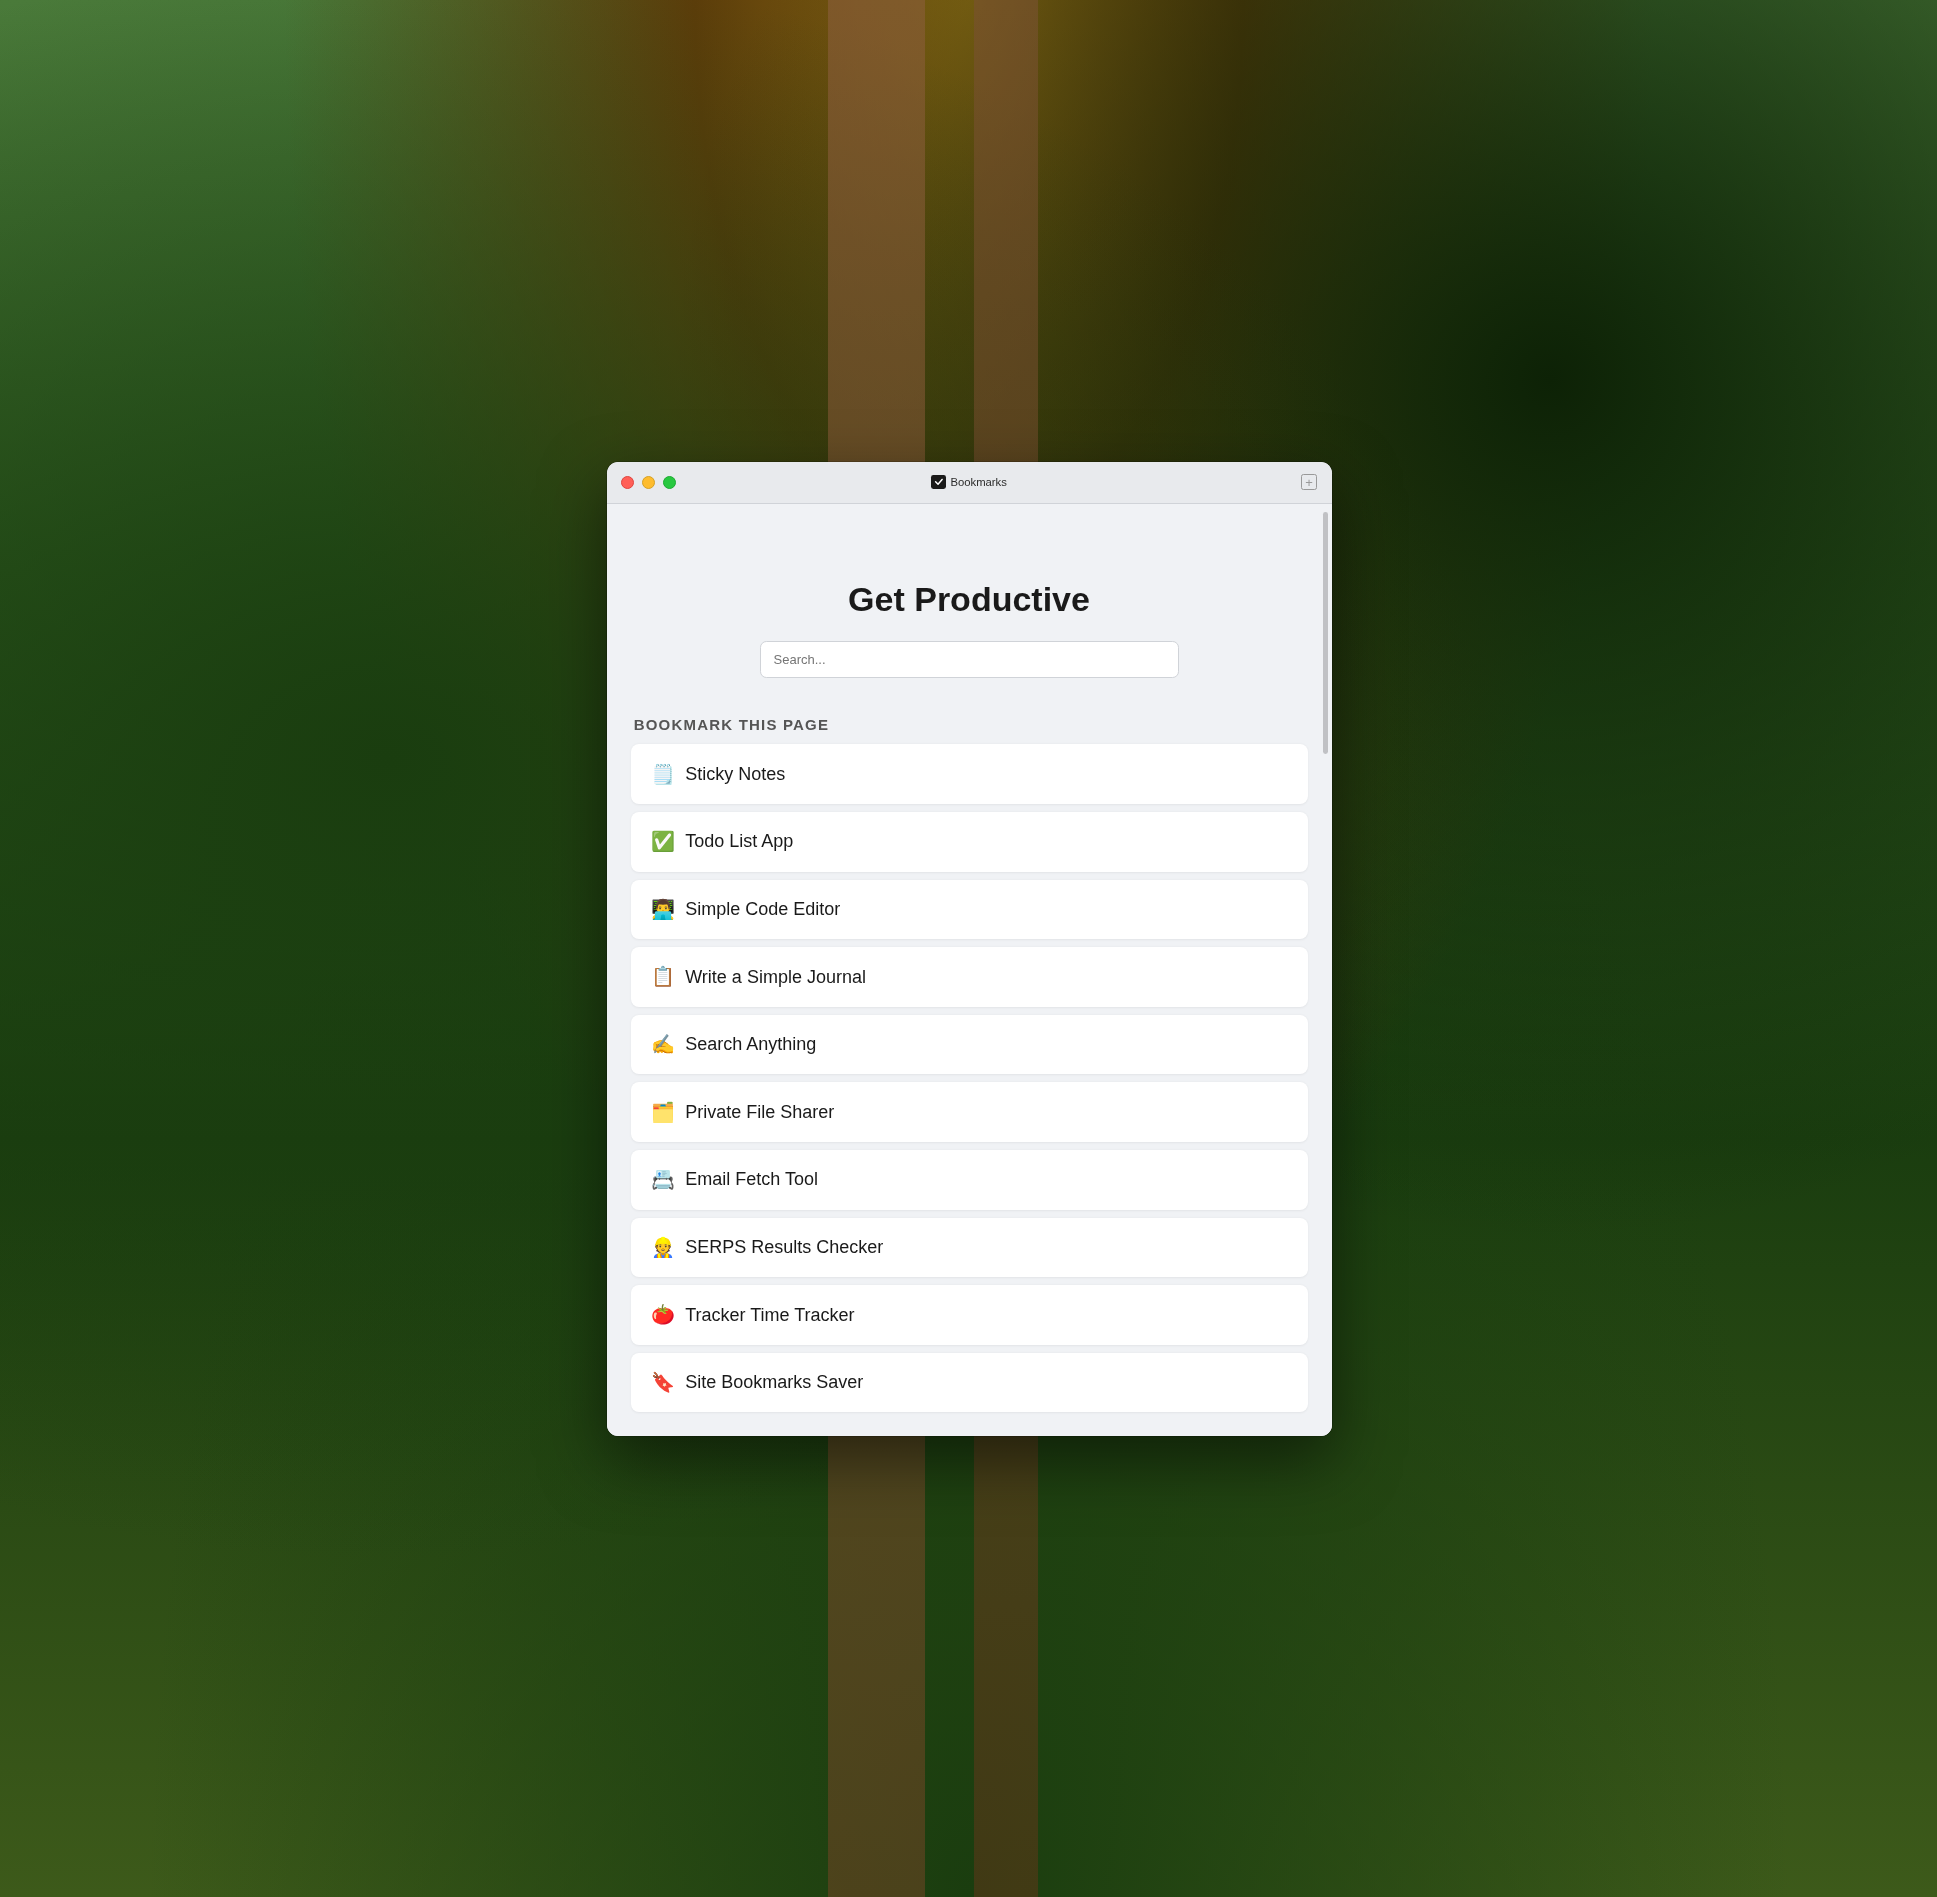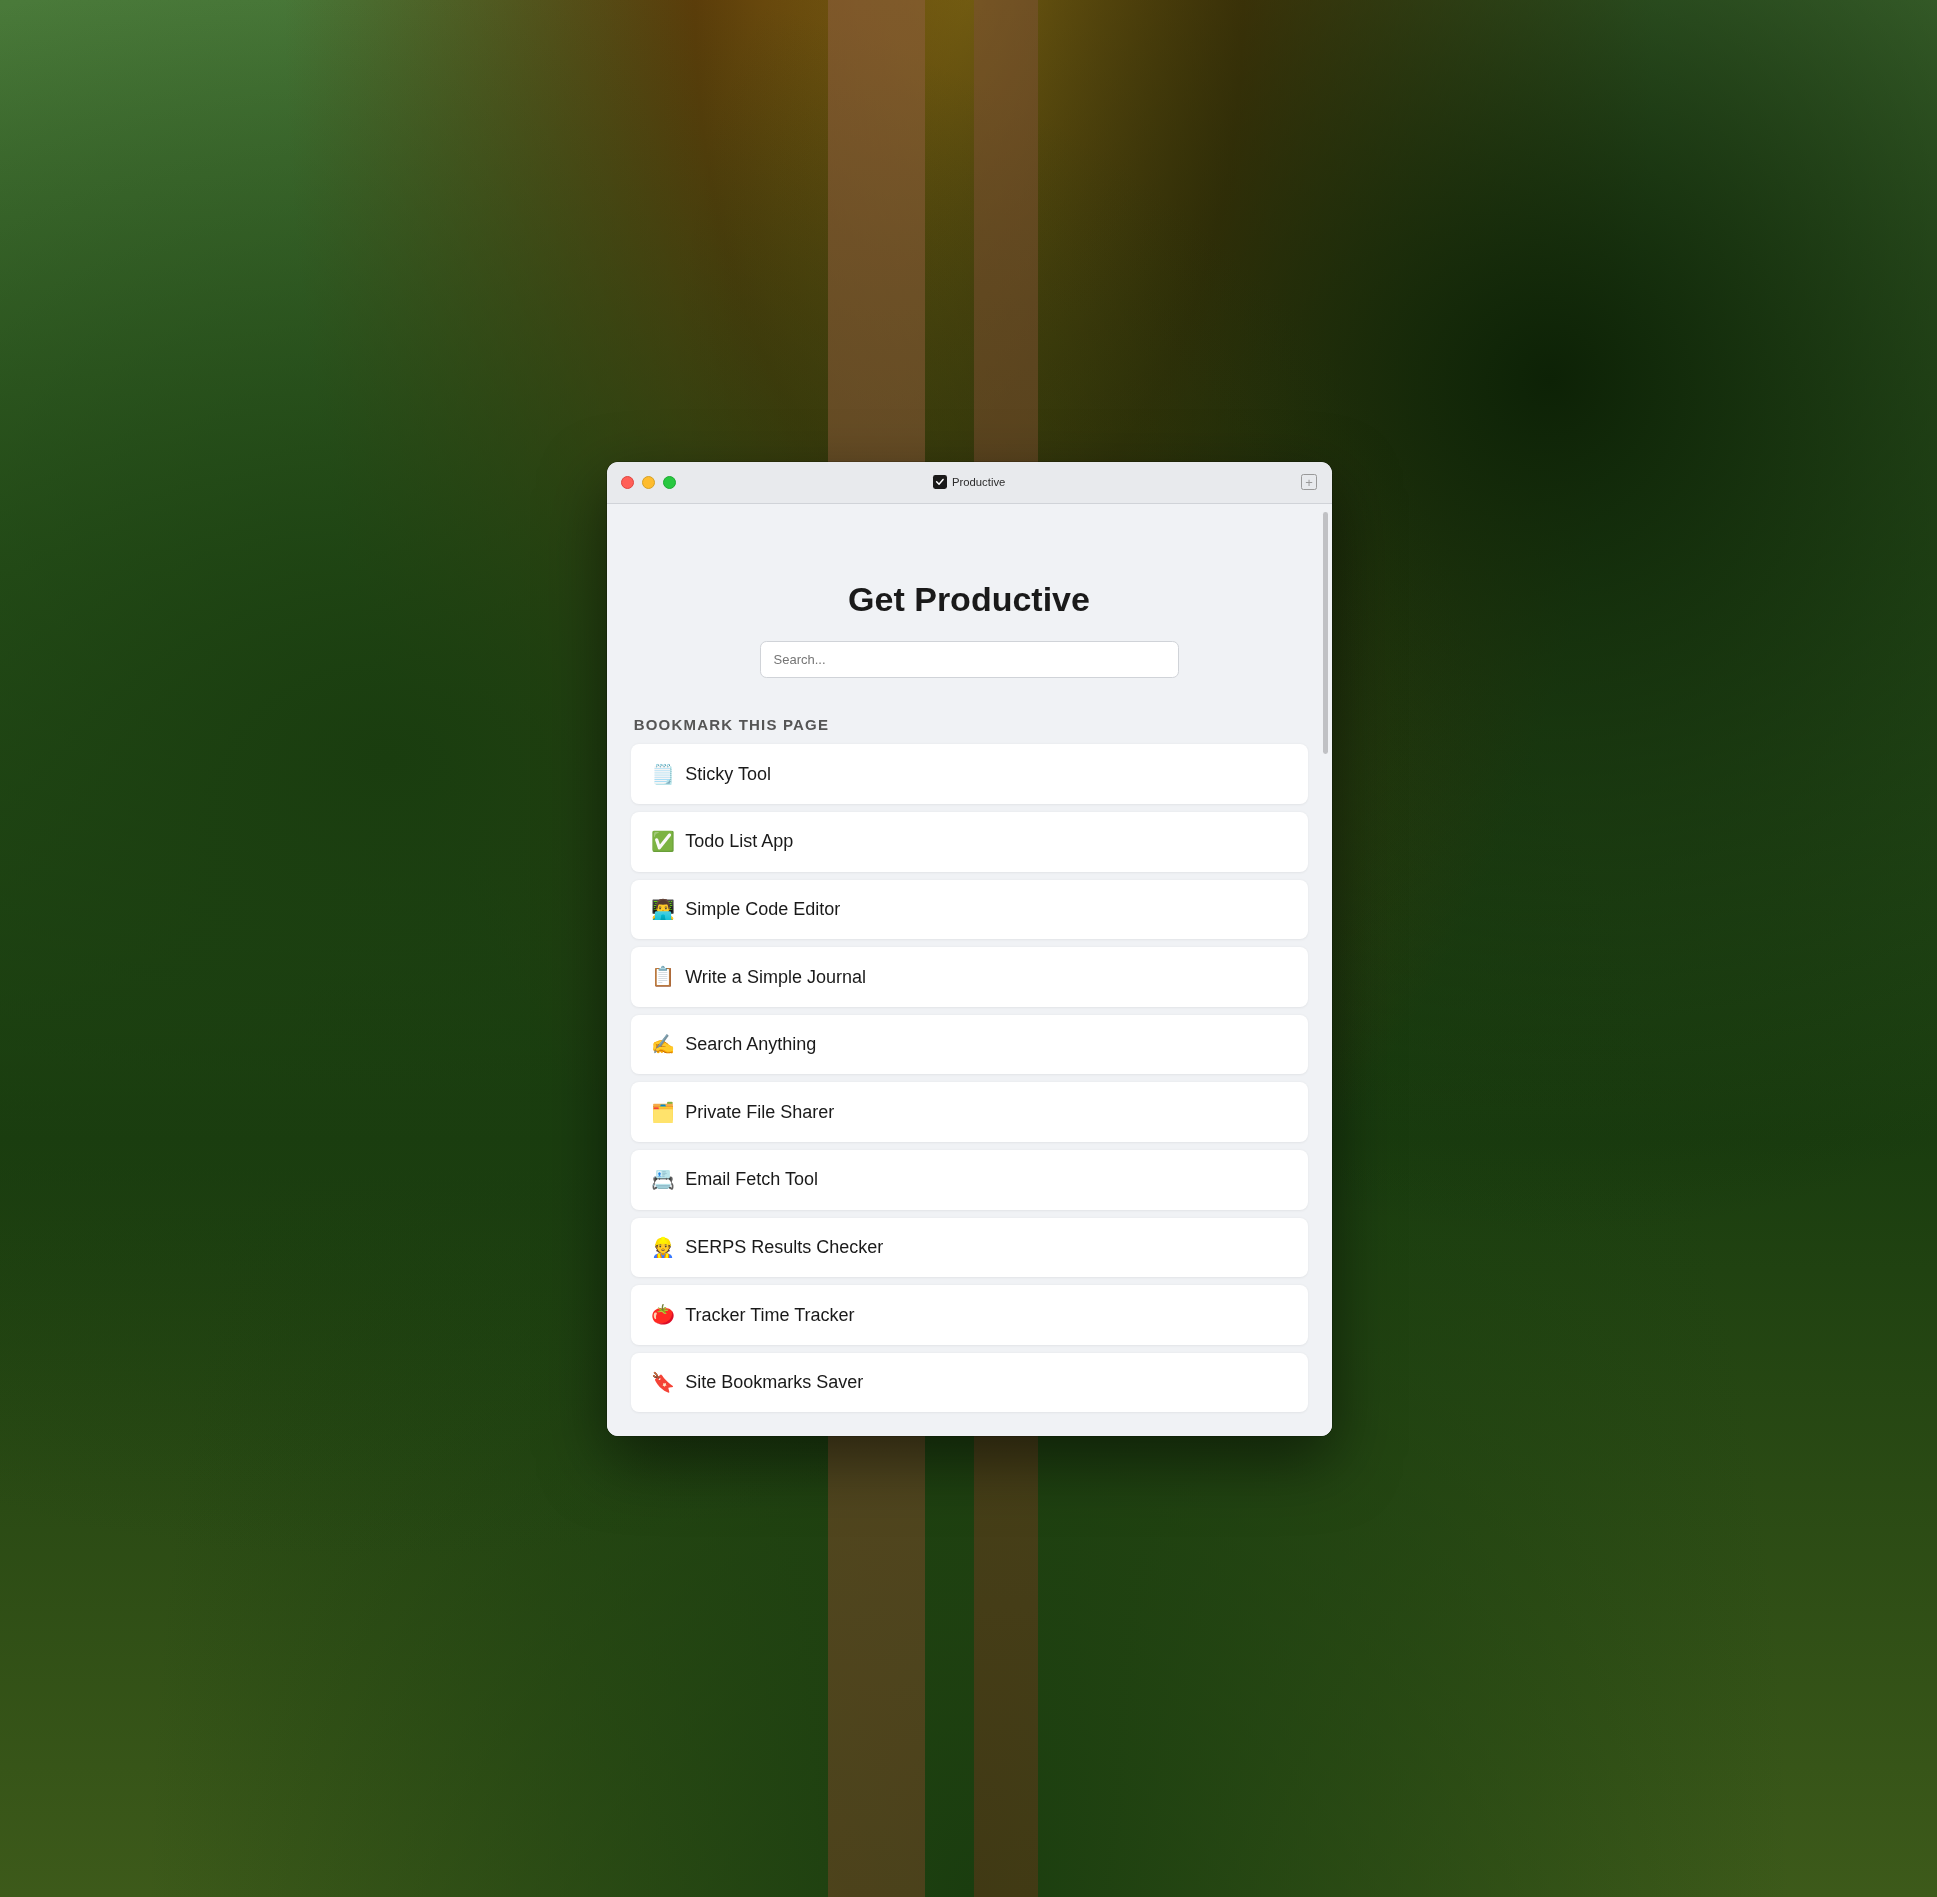--- a/index.html
+++ b/index.html
@@ -224,39 +224,39 @@
       <div class="traffic-light tl-minimize"></div>
       <div class="traffic-light tl-maximize"></div>
     </div>
     <div class="title-bar-title">
       <div class="title-bar-icon">
         <svg viewBox="0 0 12 12" fill="none">
           <rect width="12" height="12" fill="#1a1a1a"></rect>
           <polyline points="2,6 5,9 10,3" stroke="white" stroke-width="1.8" fill="none" stroke-linecap="round" stroke-linejoin="round"></polyline>
         </svg>
       </div>
-      <span>Productive</span>
+      <span>Bookmarks</span>
     </div>
     <button class="new-tab-btn">+</button>
   </div>
 
   <div class="content">
 
     <h1 class="page-title">Get Productive</h1>
 
     <div class="search-container">
       <input class="search-input" type="text" placeholder="Search..." style="">
     </div>
 
     <div class="section-label">BOOKMARK THIS PAGE</div>
 
     <div class="items-list">
     <div class="list-item">
           <span class="item-emoji">🗒️</span>
-          <span>Sticky Tool</span>
+          <span>Sticky Notes</span>
         </div>
         <div class="list-item">
           <span class="item-emoji">✅</span>
           <span>Todo List App</span>
         </div>
         <div class="list-item">
           <span class="item-emoji">👨‍💻</span>
           <span>Simple Code Editor</span>
         </div>
         <div class="list-item">

